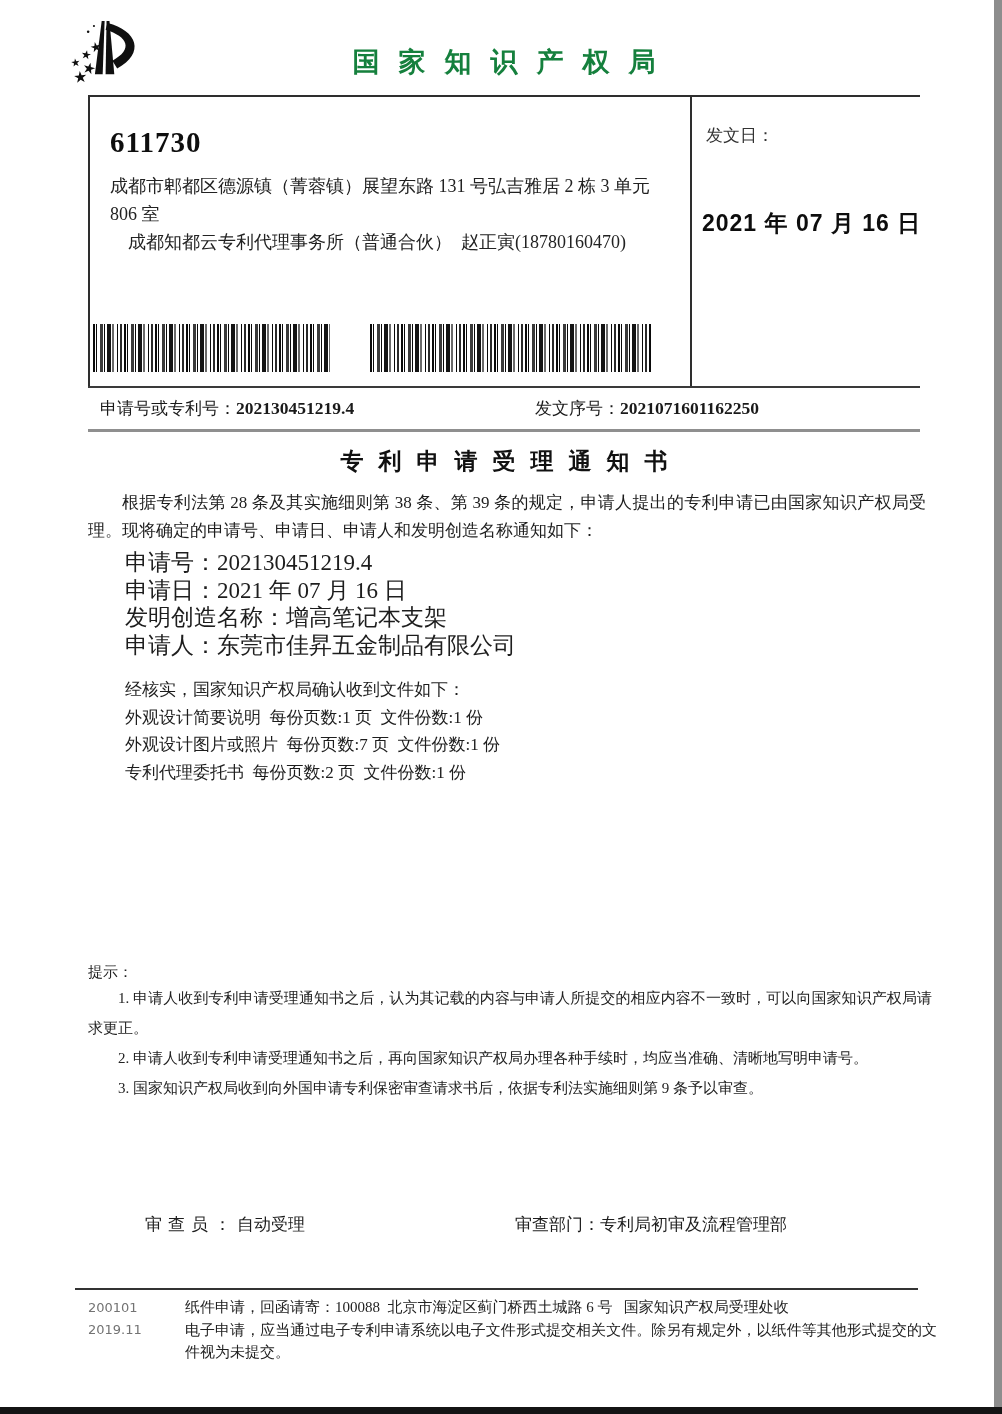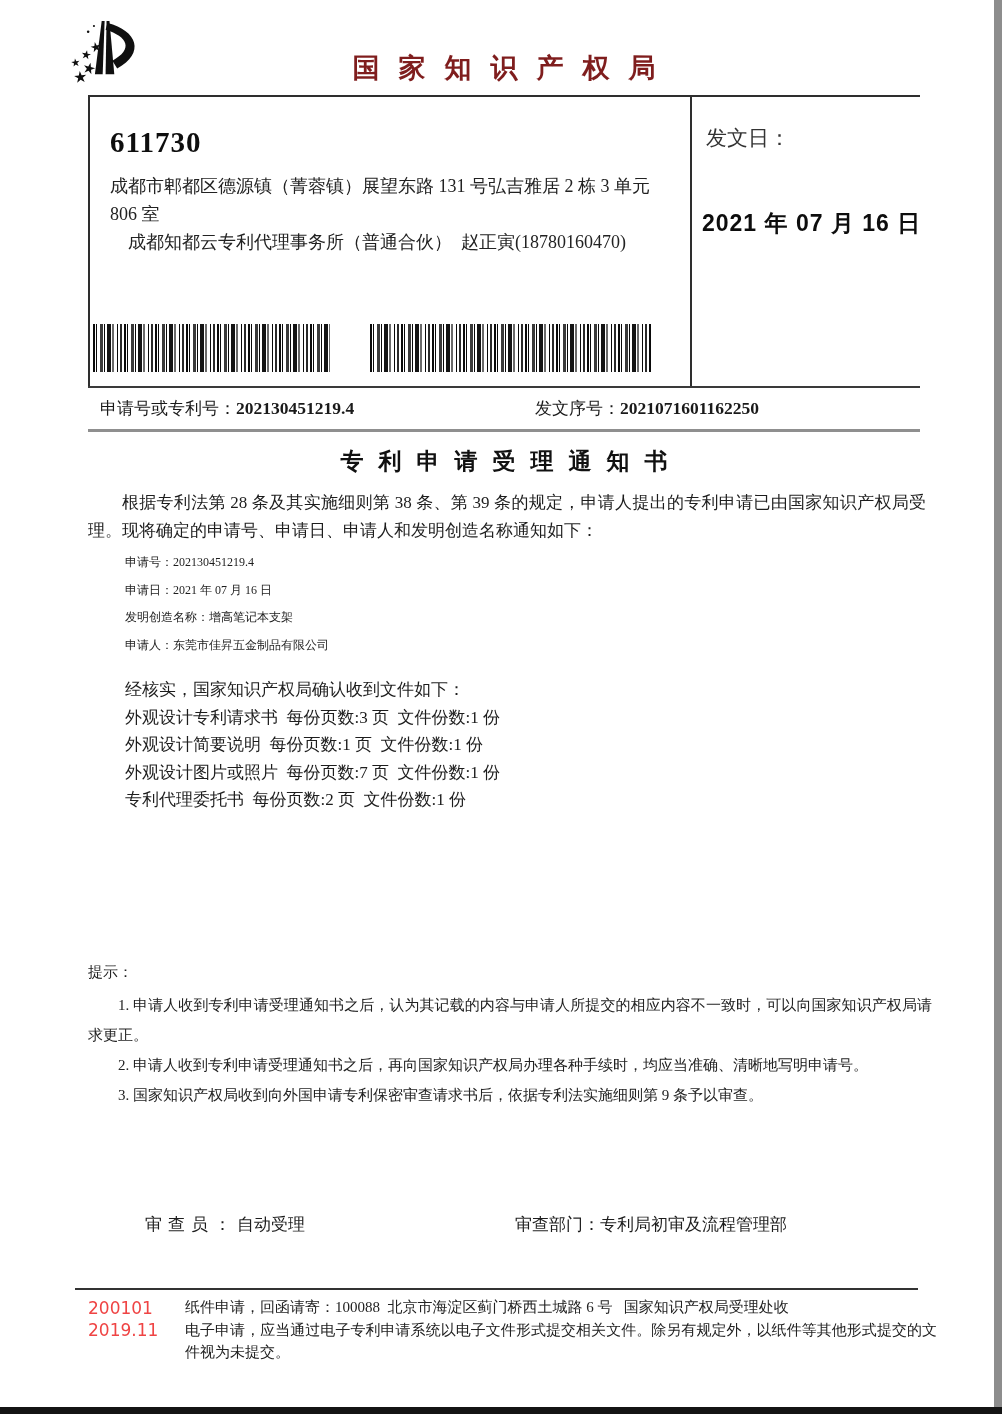--- a/index.html
+++ b/index.html
@@ -11,41 +11,41 @@
     color:#1c1c1c;
     overflow:hidden;
   }
   .pre{white-space:pre-wrap;}
   
   .edge-right{position:absolute;top:0;right:0;width:8px;height:1414px;background:#8d8d8d;}
   .edge-bottom{position:absolute;left:0;bottom:0;width:1002px;height:7px;background:#141414;}
   
   .logo{position:absolute;left:62px;top:12px;width:92px;height:86px;}
   .agency-title{
-    position:absolute;left:88px;top:50px;width:832px;
+    position:absolute;left:88px;top:44px;width:832px;
     text-align:center;font-size:27px;font-weight:bold;
     letter-spacing:19px;padding-left:19px;box-sizing:border-box;
-    color:#7f1d1d;
+    color:#15803d;
   }
   
   .line{position:absolute;background:#2e2e2e;}
   .line-a{left:88px;top:95px;width:832px;height:2px;}
   .vline-1{left:88px;top:95px;width:2px;height:293px;}
   .vline-2{left:690px;top:95px;width:2px;height:293px;}
   .line-b{left:88px;top:386px;width:832px;height:2px;background:#3a3a3a;}
   .line-c{left:88px;top:429px;width:832px;height:3px;background:#8f8f8f;}
   .line-d{left:75px;top:1288px;width:843px;height:2px;background:#333;}
   
   .recipient{position:absolute;left:110px;top:126px;width:566px;}
   .recipient-code{font-size:29px;font-weight:bold;letter-spacing:1px;color:#0e0e0e;}
   .recipient-addr1{margin-top:13px;font-size:18px;line-height:28px;color:#222;}
   .recipient-addr2{font-size:18px;line-height:28px;color:#222;}
   .recipient-agency{font-size:18px;line-height:28px;text-indent:1em;color:#222;}
   
-  .dispatch-label{position:absolute;left:706px;top:124px;font-size:21px;color:#333;}
+  .dispatch-label{position:absolute;left:706px;top:124px;font-size:17px;color:#333;}
   .dispatch-date{
     position:absolute;left:702px;top:208px;
     font-family:"Liberation Sans","DejaVu Sans",sans-serif;
     font-size:23px;font-weight:bold;letter-spacing:1px;color:#0d0d0d;
   }
   
   .barcode{
     position:absolute;top:324px;height:48px;
     background:repeating-linear-gradient(90deg,
       #0a0a0a 0 2px, #fff 2px 3px,
@@ -66,35 +66,35 @@
   
   .notice-title{
     position:absolute;left:88px;top:446px;width:832px;
     text-align:center;font-size:23px;font-weight:bold;
     letter-spacing:15px;padding-left:15px;box-sizing:border-box;color:#111;
   }
   .intro{
     position:absolute;left:88px;top:489px;width:838px;
     font-size:17px;line-height:28px;text-indent:2em;text-align:justify;color:#1d1d1d;
   }
-  .details{position:absolute;left:125px;top:549px;font-size:12px;line-height:27.5px;color:#1d1d1d;}
+  .details{position:absolute;left:125px;top:549px;font-size:23px;line-height:27.5px;color:#1d1d1d;}
   .received{position:absolute;left:125px;top:676px;font-size:17px;line-height:27.5px;color:#1d1d1d;}
   
   .tips{position:absolute;left:88px;top:961px;width:844px;font-size:15px;color:#222;}
-  .tips-label{line-height:22px;margin-bottom:7px;}
+  .tips-label{line-height:22px;}
   .tips p{margin:0;line-height:30px;text-indent:2em;text-align:justify;}
   
   .signoff{position:absolute;left:145px;top:1213px;width:780px;font-size:17px;color:#1d1d1d;}
   .signoff .lab{letter-spacing:6px;}
   .signoff-dept{position:absolute;left:370px;top:0;}
   
   .footer-codes{
     position:absolute;left:88px;top:1297px;
     font-family:"DejaVu Sans","Liberation Sans",sans-serif;
-    font-size:17px;line-height:22px;color:#ef4444;
+    font-size:13px;line-height:22px;color:#737373;
   }
   .footer-text{position:absolute;left:185px;top:1296px;width:752px;font-size:15px;line-height:22.5px;color:#222;text-align:justify;}
   .footer-text p{margin:0;}
 </style>
 </head>
 <body>
 
 <div class="page">
 
   <div class="logo">
@@ -152,21 +152,20 @@
 
   <div class="details">
     <div><span>申请号：</span><span>202130451219.4</span></div>
     <div><span>申请日：</span><span>2021 年 07 月 16 日</span></div>
     <div><span>发明创造名称：</span><span>增高笔记本支架</span></div>
     <div><span>申请人：</span><span>东莞市佳昇五金制品有限公司</span></div>
   </div>
 
   <div class="received">
     <div>经核实，国家知识产权局确认收到文件如下：</div>
-    <div class="pre">外观设计专利请求书  每份页数:3 页  文件份数:1 份</div>
     <div class="pre">外观设计简要说明  每份页数:1 页  文件份数:1 份</div>
     <div class="pre">外观设计图片或照片  每份页数:7 页  文件份数:1 份</div>
     <div class="pre">专利代理委托书  每份页数:2 页  文件份数:1 份</div>
   </div>
 
   <div class="tips">
     <div class="tips-label">提示：</div>
     <p>1. 申请人收到专利申请受理通知书之后，认为其记载的内容与申请人所提交的相应内容不一致时，可以向国家知识产权局请求更正。</p>
     <p>2. 申请人收到专利申请受理通知书之后，再向国家知识产权局办理各种手续时，均应当准确、清晰地写明申请号。</p>
     <p>3. 国家知识产权局收到向外国申请专利保密审查请求书后，依据专利法实施细则第 9 条予以审查。</p>

